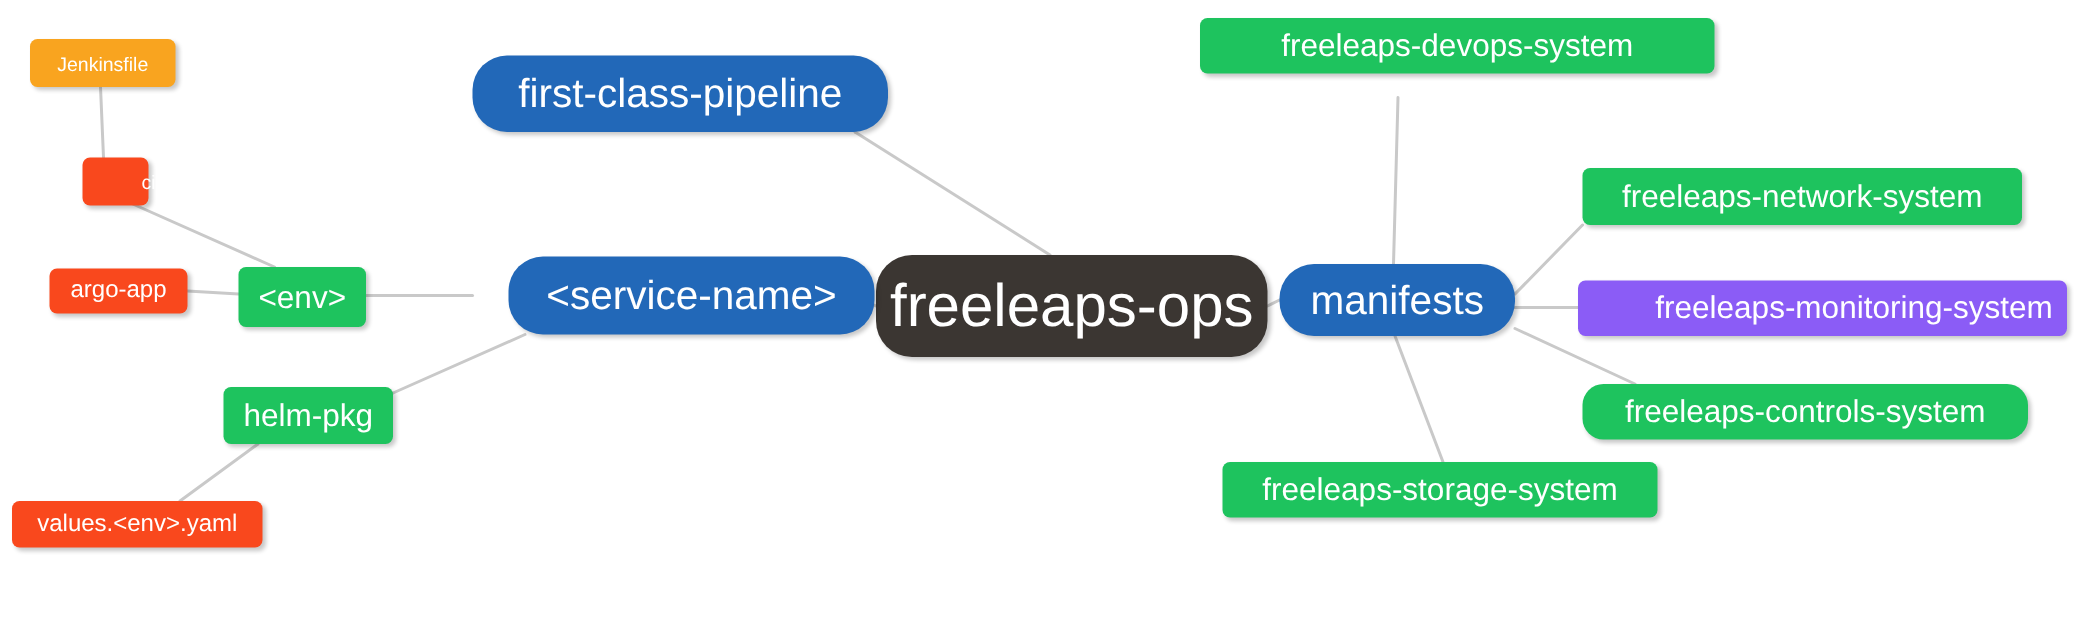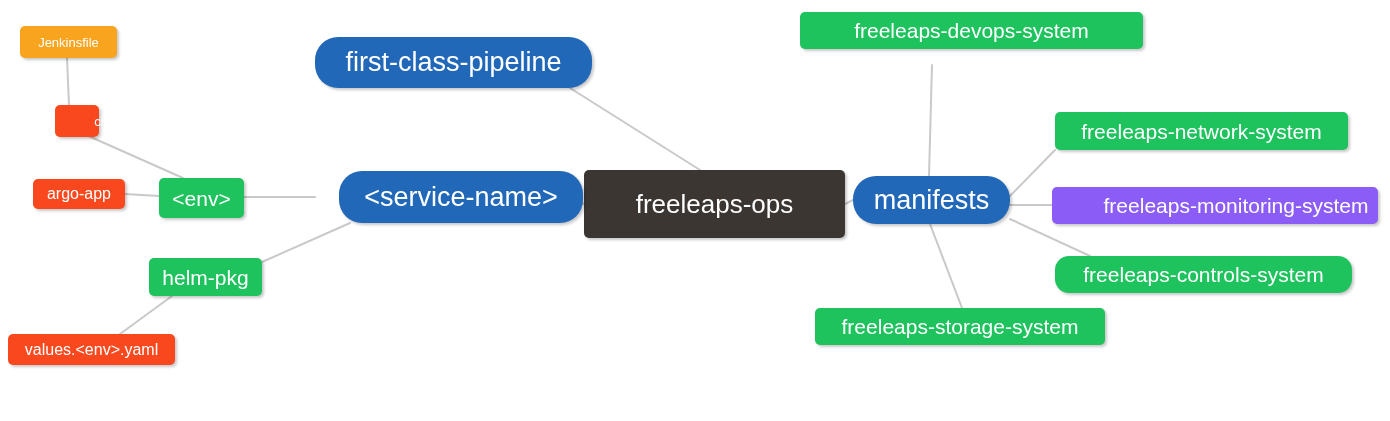--- a/index.html
+++ b/index.html
@@ -37,21 +37,21 @@
     color: #ffffff;
     white-space: nowrap;
     line-height: 1;
     box-shadow: 2px 2px 3px rgba(0,0,0,0.22);
     text-align: center;
   }
   .node-label {
     display: block;
     padding: 0 2px;
   }
-  .lvl-root  { font-size: 26px; }
+  .lvl-root  { font-size: 40px; border-radius: 24px; }
   .lvl-1     { font-size: 27px; border-radius: 23px; }
   .lvl-2     { font-size: 21px; }
   .lvl-3     { font-size: 16px; }
   .lvl-4     { font-size: 13px; }
 </style>
 </head>
 <body>
 
 <div id="mindmap">
   <svg id="edge-layer" viewBox="0 0 1390 421" width="1390" height="421">

